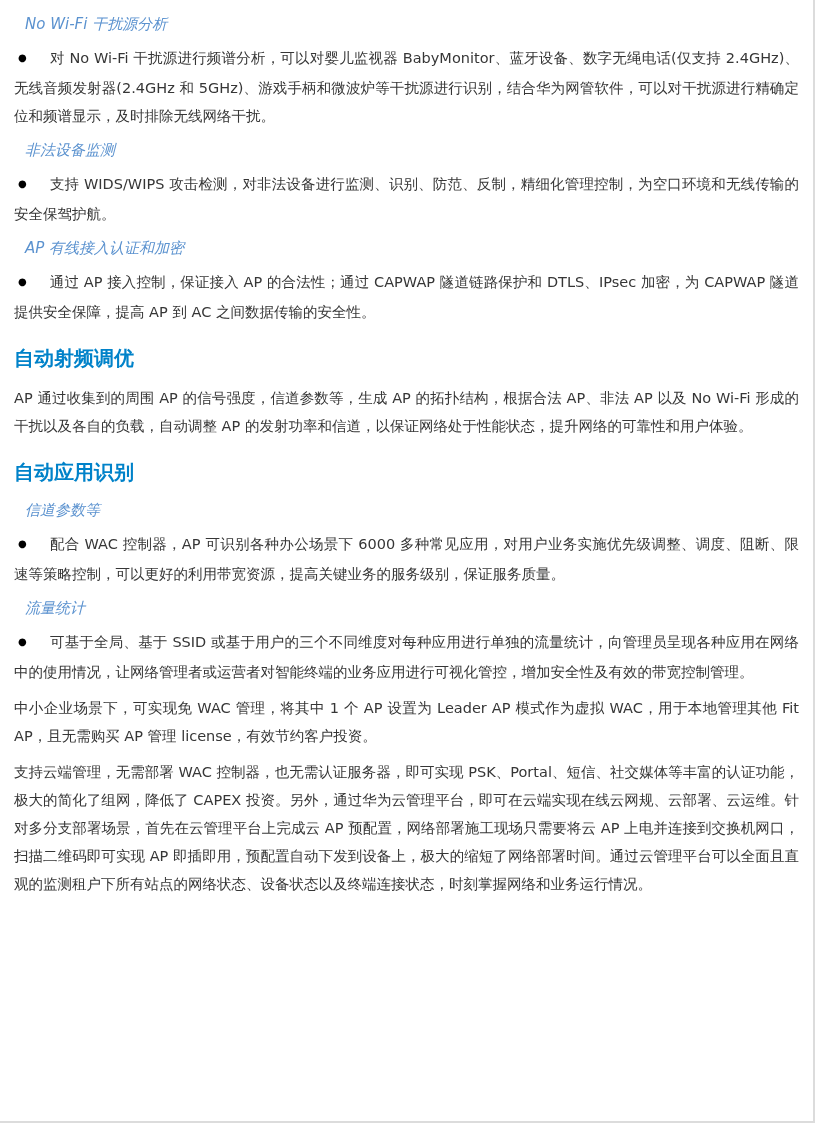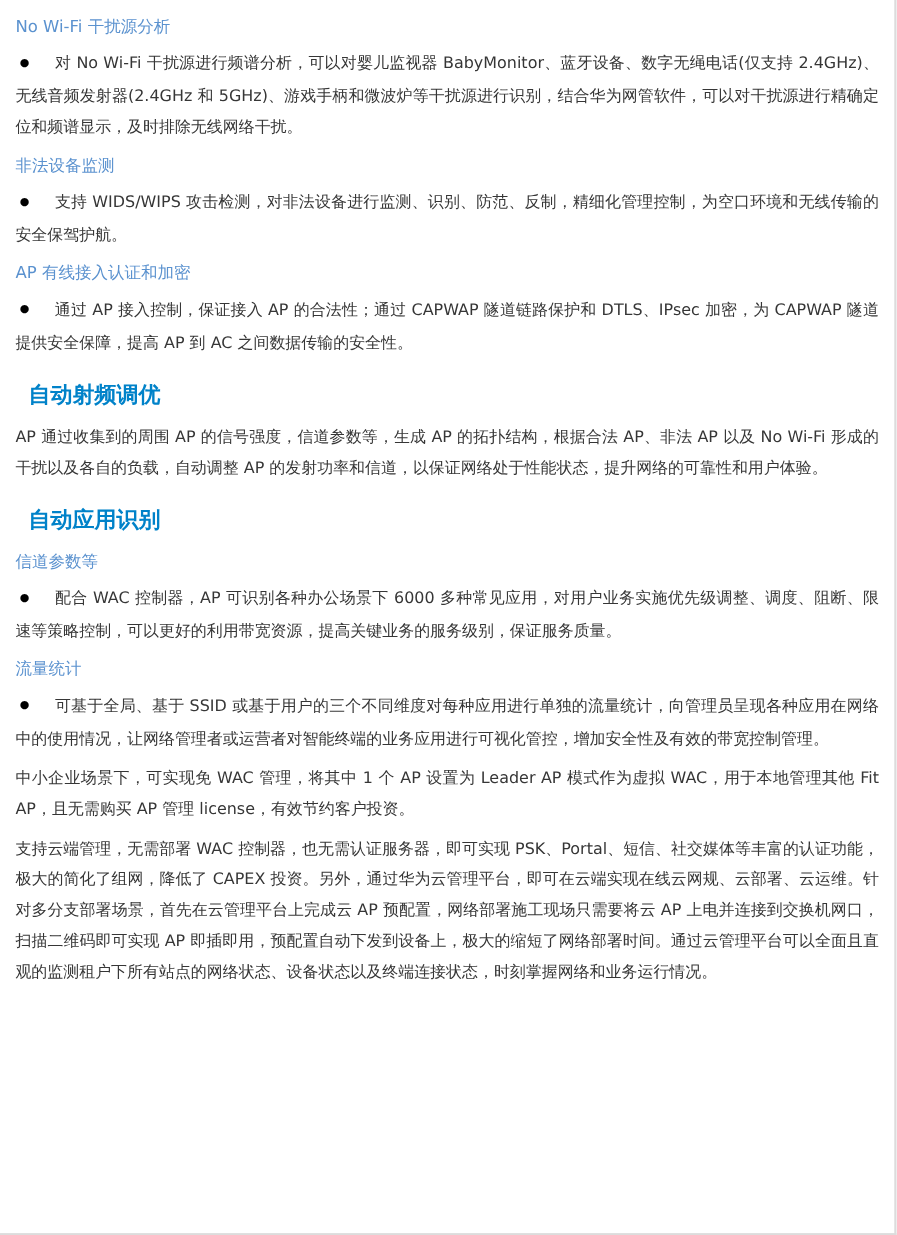--- a/index.html
+++ b/index.html
@@ -37,28 +37,29 @@
     margin-left:4px;
     margin-right:23px;
     position:relative;
     top:-2px;
     color:#000;
   }
   .sub{
     font-size:15px;
     font-weight:400;
     line-height:24px;
-    margin:8px 0 8px 0;
+    margin:8px 0 8px 11px;
     color:var(--subheading-color);
+    font-style:italic;
   }
   .heading{
     font-size:20px;
     font-weight:700;
     line-height:28px;
-    margin:18px 0 12px 12px;
+    margin:18px 0 12px 0;
     color:var(--heading-color);
   }
 </style>
 </head>
 <body>
 
 <main class="doc" id="doc">
     <h3 class="sub">No Wi-Fi 干扰源分析</h3>
     <p class="bullet"><span class="dot">●</span><span>对 No Wi-Fi 干扰源进行频谱分析，可以对婴儿监视器 BabyMonitor、蓝牙设备、数字无绳电话(仅支持 2.4GHz)、无线音频发射器(2.4GHz 和 5GHz)、游戏手柄和微波炉等干扰源进行识别，结合华为网管软件，可以对干扰源进行精确定位和频谱显示，及时排除无线网络干扰。</span></p>
     <h3 class="sub">非法设备监测</h3>

